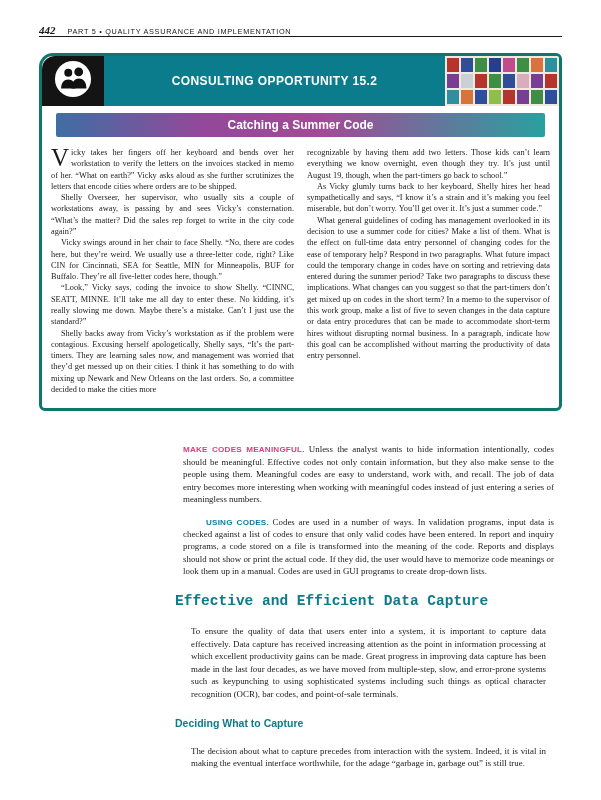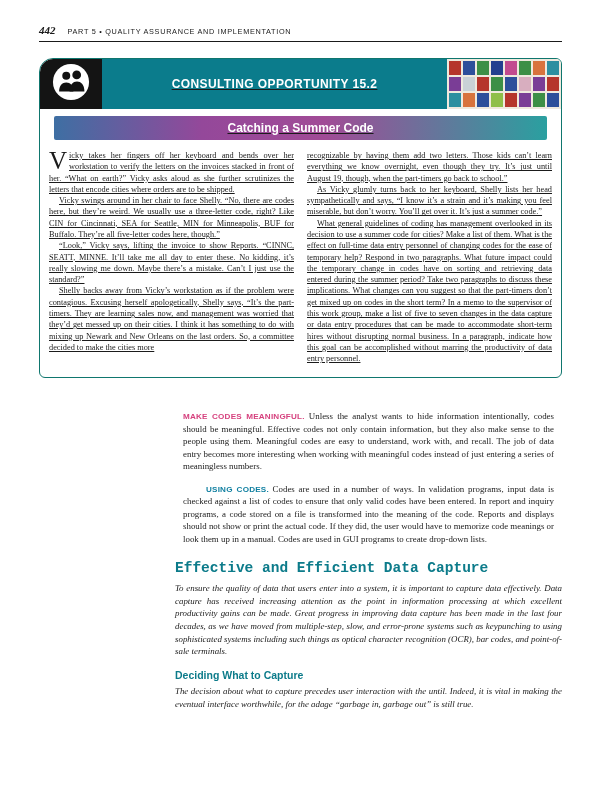--- a/index.html
+++ b/index.html
@@ -6,28 +6,28 @@
   html,body { background:#9a9a9a; }
   .page {
     width:601px; height:800px; margin:0 auto; background:#fff;
     position:relative; overflow:hidden;
     font-family:"Liberation Serif", serif; color:#1b1b1b;
   }
   .inner { padding:24px 39px 0 39px; }
 
   
   .pg-header { display:flex; align-items:baseline; gap:12px;
-    border-bottom:1.3px solid #1a1a1a; padding-bottom:5px; }
+    border-bottom:1.3px solid #1a1a1a; }
   .pg-num { font-size:11px; font-weight:bold; font-style:italic; }
   .pg-part { font-family:"Liberation Sans", sans-serif; font-size:7.3px;
     letter-spacing:0.7px; color:#1a1a1a; }
 
   
-  .cbox { margin-top:16px; border:1px solid #0f766e;
-    border-radius:14px 6px 6px 6px; overflow:hidden; background:#fff;text-decoration:underline; }
+  .cbox { margin-top:16px; border:3px solid #0f766e;
+    border-radius:14px 6px 6px 6px; overflow:hidden; background:#fff; }
   .cbox-top { display:flex; height:50px; }
   .icon-block { width:62px; background:#141414; border-radius:13px 0 0 0;
     display:flex; align-items:center; justify-content:center; flex:none; }
   .kicker-bar { flex:1; background:var(--header-bar,#0b7c8c); color:#fff;
     display:flex; align-items:center; justify-content:center;
     font-family:"Liberation Sans", sans-serif; font-weight:bold;
     font-size:12px; letter-spacing:0.4px; }
   .mosaic { width:114px; flex:none; display:grid;
     grid-template-columns:repeat(8,1fr); grid-auto-rows:1fr;
     gap:2px; padding:2px; background:#efe9de; }
@@ -48,21 +48,21 @@
   .lower { margin:32px 0 0 136px; }
   .sec { font-size:8.9px; line-height:1.4; text-align:justify; margin:0 8px 10px; }
   .lead { font-family:"Liberation Sans", sans-serif; font-weight:bold;
     font-size:8.1px; letter-spacing:0.2px; }
   .lead0 { color:var(--lead-make,#d6417e); }
   .lead1 { color:var(--lead-using,#0f7fa0);padding-left:23px; }
   .capture-h { font-family:Liberation Mono, monospace; font-weight:bold;
     font-size:14.5px; color:var(--accent-teal,#0c7b8a); margin:15px 0 6px; }
   .sub-h { font-family:"Liberation Sans", sans-serif; font-weight:bold;
     font-size:10.5px; color:var(--accent-teal,#0c7b8a); margin:11px 0 4px; }
-  .bodyp { font-size:8.9px; line-height:1.42; text-align:justify; margin:0;font-style:italic; }
+  .bodyp { font-size:8.9px; line-height:1.42; text-align:justify; margin:16px; }
 </style>
 </head>
 <body>
 
 <div class="page">
   <div class="inner">
 
     <div class="pg-header">
       <span class="pg-num">442</span>
       <span class="pg-part">PART 5  •  QUALITY ASSURANCE AND IMPLEMENTATION</span>
@@ -106,44 +106,45 @@
             <div style="background: rgb(181, 53, 44);"></div>
             <div style="background: rgb(122, 61, 150);"></div>
             <div style="background: rgb(61, 143, 70);"></div>
             <div style="background: rgb(45, 79, 155);"></div>
           </div>
       </div>
       <div class="banner">Catching a Summer Code</div>
 
       <div class="cbox-body">
         <div class="col">
-          <p><span class="dropcap">V</span><span>icky takes her fingers off her keyboard and bends over her workstation to verify the letters on the invoices stacked in front of her. “What on earth?” Vicky asks aloud as she further scrutinizes the letters that encode cities where orders are to be shipped.</span></p>
+          <p><span class="dropcap">V</span><span>icky takes her fingers off her keyboard and bends over her workstation to verify the letters on the invoices stacked in memo of her. “What on earth?” Vicky asks aloud as she further scrutinizes the letters that encode cities where orders are to be shipped.</span></p>
+          <p class="ind">Shelly Overseer, her supervisor, who usually sits a couple of workstations away, is passing by and sees Vicky’s consternation. “What’s the matter? Did the sales rep forget to write in the city code again?”</p>
           <p class="ind">Vicky swings around in her chair to face Shelly. “No, there are codes here, but they’re weird. We usually use a three-letter code, right? Like CIN for Cincinnati, SEA for Seattle, MIN for Minneapolis, BUF for Buffalo. They’re all five-letter codes here, though.”</p>
-          <p class="ind">“Look,” Vicky says, lifting the invoice to show Reports. “CINNC, SEATT, MINNE. It’ll take me all day to enter these. No kidding, it’s really slowing me down. Maybe there’s a mistake. Can’t I just use the standard?”</p>
+          <p class="ind">“Look,” Vicky says, coding the invoice to show Shelly. “CINNC, SEATT, MINNE. It’ll take me all day to enter these. No kidding, it’s really slowing me down. Maybe there’s a mistake. Can’t I just use the standard?”</p>
           <p class="ind">Shelly backs away from Vicky’s workstation as if the problem were contagious. Excusing herself apologetically, Shelly says, “It’s the part-timers. They are learning sales now, and management was worried that they’d get messed up on their cities. I think it has something to do with mixing up Newark and New Orleans on the last orders. So, a committee decided to make the cities more</p>
         </div>
         <div class="col">
           <p>recognizable by having them add two letters. Those kids can’t learn everything we know overnight, even though they try. It’s just until August 19, though, when the part-timers go back to school.”</p>
-          <p class="ind">As Vicky glumly turns back to her keyboard, Shelly lists her head sympathetically and says, “I know it’s a strain and it’s making you feel miserable, but don’t worry. You’ll get over it. It’s just a summer code.”</p>
+          <p class="ind">As Vicky glumly turns back to her keyboard, Shelly hires her head sympathetically and says, “I know it’s a strain and it’s making you feel miserable, but don’t worry. You’ll get over it. It’s just a summer code.”</p>
           <p class="ind">What general guidelines of coding has management overlooked in its decision to use a summer code for cities? Make a list of them. What is the effect on full-time data entry personnel of changing codes for the ease of temporary help? Respond in two paragraphs. What future impact could the temporary change in codes have on sorting and retrieving data entered during the summer period? Take two paragraphs to discuss these implications. What changes can you suggest so that the part-timers don’t get mixed up on codes in the short term? In a memo to the supervisor of this work group, make a list of five to seven changes in the data capture or data entry procedures that can be made to accommodate short-term hires without disrupting normal business. In a paragraph, indicate how this goal can be accomplished without marring the productivity of data entry personnel.</p>
         </div>
       </div>
     </div>
 
     <div class="lower">
       <p class="sec">
         <span class="lead lead0">MAKE CODES MEANINGFUL.</span>
         <span>Unless the analyst wants to hide information intentionally, codes should be meaningful. Effective codes not only contain information, but they also make sense to the people using them. Meaningful codes are easy to understand, work with, and recall. The job of data entry becomes more interesting when working with meaningful codes instead of just entering a series of meaningless numbers.</span>
       </p>
       <p class="sec">
         <span class="lead lead1">USING CODES.</span>
         <span>Codes are used in a number of ways. In validation programs, input data is checked against a list of codes to ensure that only valid codes have been entered. In report and inquiry programs, a code stored on a file is transformed into the meaning of the code. Reports and displays should not show or print the actual code. If they did, the user would have to memorize code meanings or look them up in a manual. Codes are used in GUI programs to create drop-down lists.</span>
       </p>
 
       <h2 class="capture-h">Effective and Efficient Data Capture</h2>
       <p class="bodyp">To ensure the quality of data that users enter into a system, it is important to capture data effectively. Data capture has received increasing attention as the point in information processing at which excellent productivity gains can be made. Great progress in improving data capture has been made in the last four decades, as we have moved from multiple-step, slow, and error-prone systems such as keypunching to using sophisticated systems including such things as optical character recognition (OCR), bar codes, and point-of-sale terminals.</p>
 
       <h3 class="sub-h">Deciding What to Capture</h3>
-      <p class="bodyp">The decision about what to capture precedes user interaction with the until. Indeed, it is vital in making the eventual interface worthwhile, for the adage “garbage in, garbage out” is still true.</p>
+      <p class="bodyp">The decision about what to capture precedes from interaction with the system. Indeed, it is vital in making the eventual interface worthwhile, for the adage “garbage in, garbage out” is still true.</p>
     </div>
 
   </div>
 </div>
 
 </body></html>

